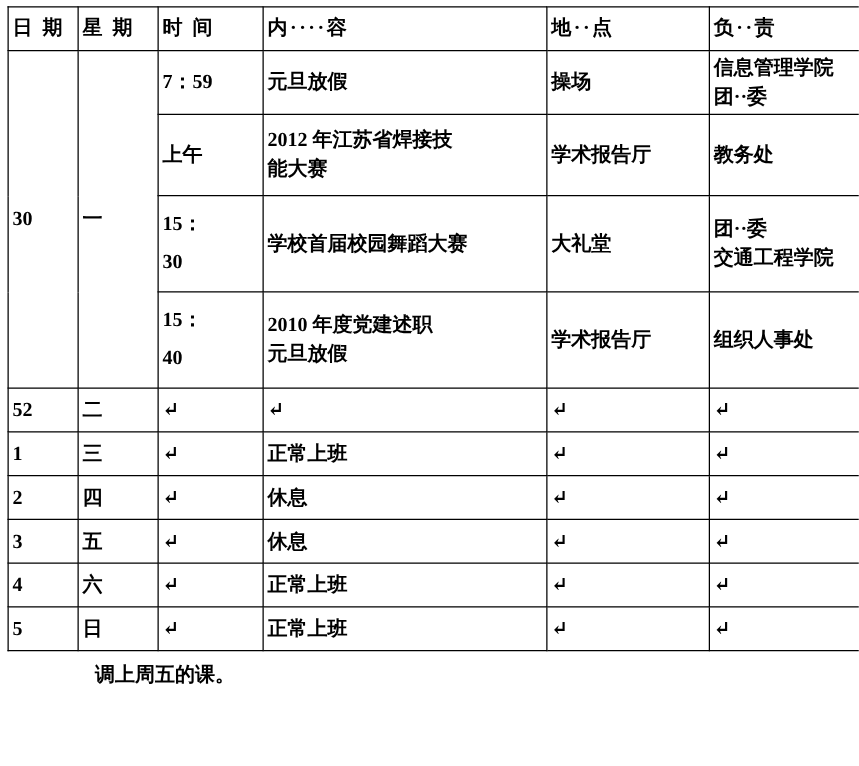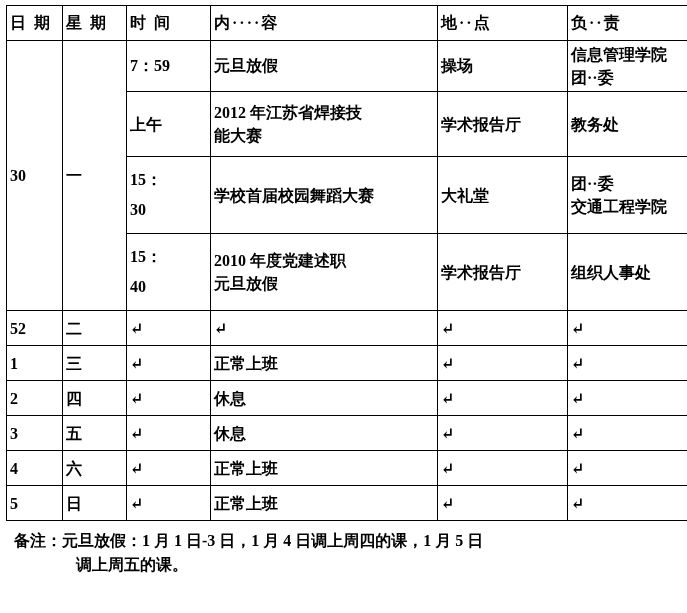--- a/index.html
+++ b/index.html
@@ -198,17 +198,16 @@
       <td class="short">日</td>
       <td class="short small-mark">↵</td>
       <td class="short">正常上班</td>
       <td class="short small-mark">↵</td>
       <td class="short small-mark">↵</td>
     </tr>
   </tbody>
     </table>
 
   <div class="note">
-    <span>备注：元旦放假：1 月 1 日-3 日，1 月 4 日调上周四的课，1 月 5 日</span>
     <span class="line2">调上周五的课。</span>
   </div>
 
 </div>
 
 </body></html>

